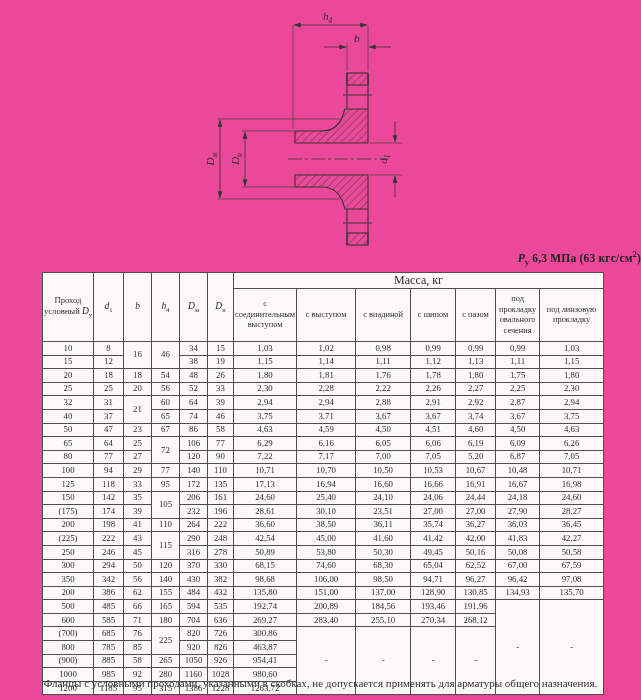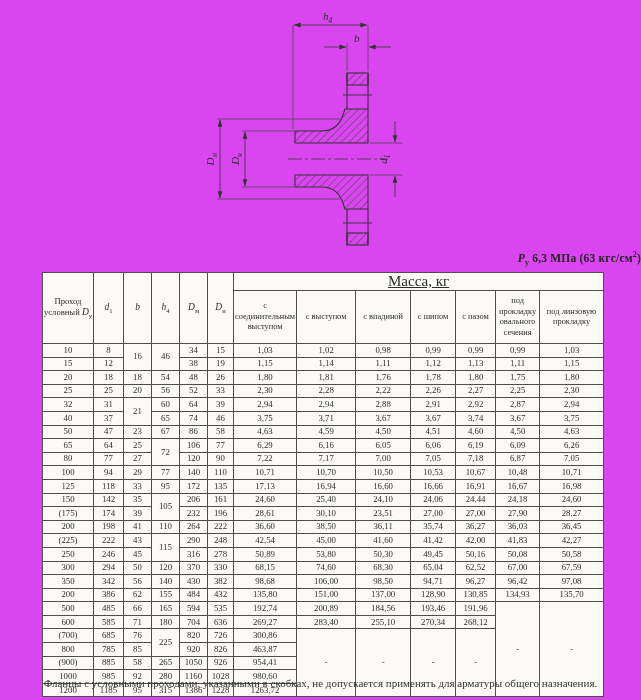--- a/index.html
+++ b/index.html
@@ -1,17 +1,17 @@
 <!DOCTYPE html>
 <html><head>
 <meta charset="utf-8">
 <style>
   html,body{margin:0;padding:0;background:#e8e8e8;}
   .page{
-    position:relative;width:641px;height:700px;background:#d946ef;
+    position:relative;width:641px;height:700px;background:#ec4899;
     font-family:"Liberation Serif", "DejaVu Serif", serif;color:#2f2f2f;
     overflow:hidden;margin:0 auto;
   }
   
   .drawing{position:absolute;left:190px;top:5px;width:270px;height:250px;}
   .drawing svg{width:100%;height:100%;}
   .dlab{font-family:"Liberation Serif",serif;font-style:italic;font-size:11px;fill:#2e2e2e;}
   .dsub{font-size:7.5px;}
   
   .title{
@@ -22,21 +22,21 @@
   .title sub{font-size:8px;}
   .title sup{font-size:8px;}
   
   .tblwrap{position:absolute;left:42px;top:272px;}
   table.flange{border-collapse:collapse;table-layout:fixed;background:#fbfaf7;}
   table.flange th,table.flange td{
     border:1px solid #4e4e4e;text-align:center;vertical-align:middle;
     padding:0 1px;font-weight:normal;color:#2d2d2d;
   }
   table.flange td{height:12.6px;font-size:8.8px;line-height:1.05;}
-  th.massh{height:14px;font-size:15px;text-decoration:underline;}
+  th.massh{height:14px;font-size:12px;}
   th.dimh{font-size:8.6px;line-height:1.25;}
   th.dimh i{font-size:9.5px;}
   th.dimh sub{font-size:6.5px;}
   th.subh{font-size:8.4px;line-height:1.25;height:52px;}
   
   .footnote{
     position:absolute;left:0;top:677px;width:100%;text-align:center;
     font-size:11px;color:#333;white-space:nowrap;
   }
 </style>
@@ -260,21 +260,21 @@
           <tr>
             <td>80</td>
             <td>77</td>
             <td>27</td>
             <td>120</td>
             <td>90</td>
             <td>7,22</td>
             <td>7,17</td>
             <td>7,00</td>
             <td>7,05</td>
-            <td>7,18</td>
+            <td>5,20</td>
             <td>6,87</td>
             <td>7,05</td>
           </tr>
           <tr>
             <td>100</td>
             <td>94</td>
             <td>29</td>
             <td>77</td>
             <td>140</td>
             <td>110</td>

